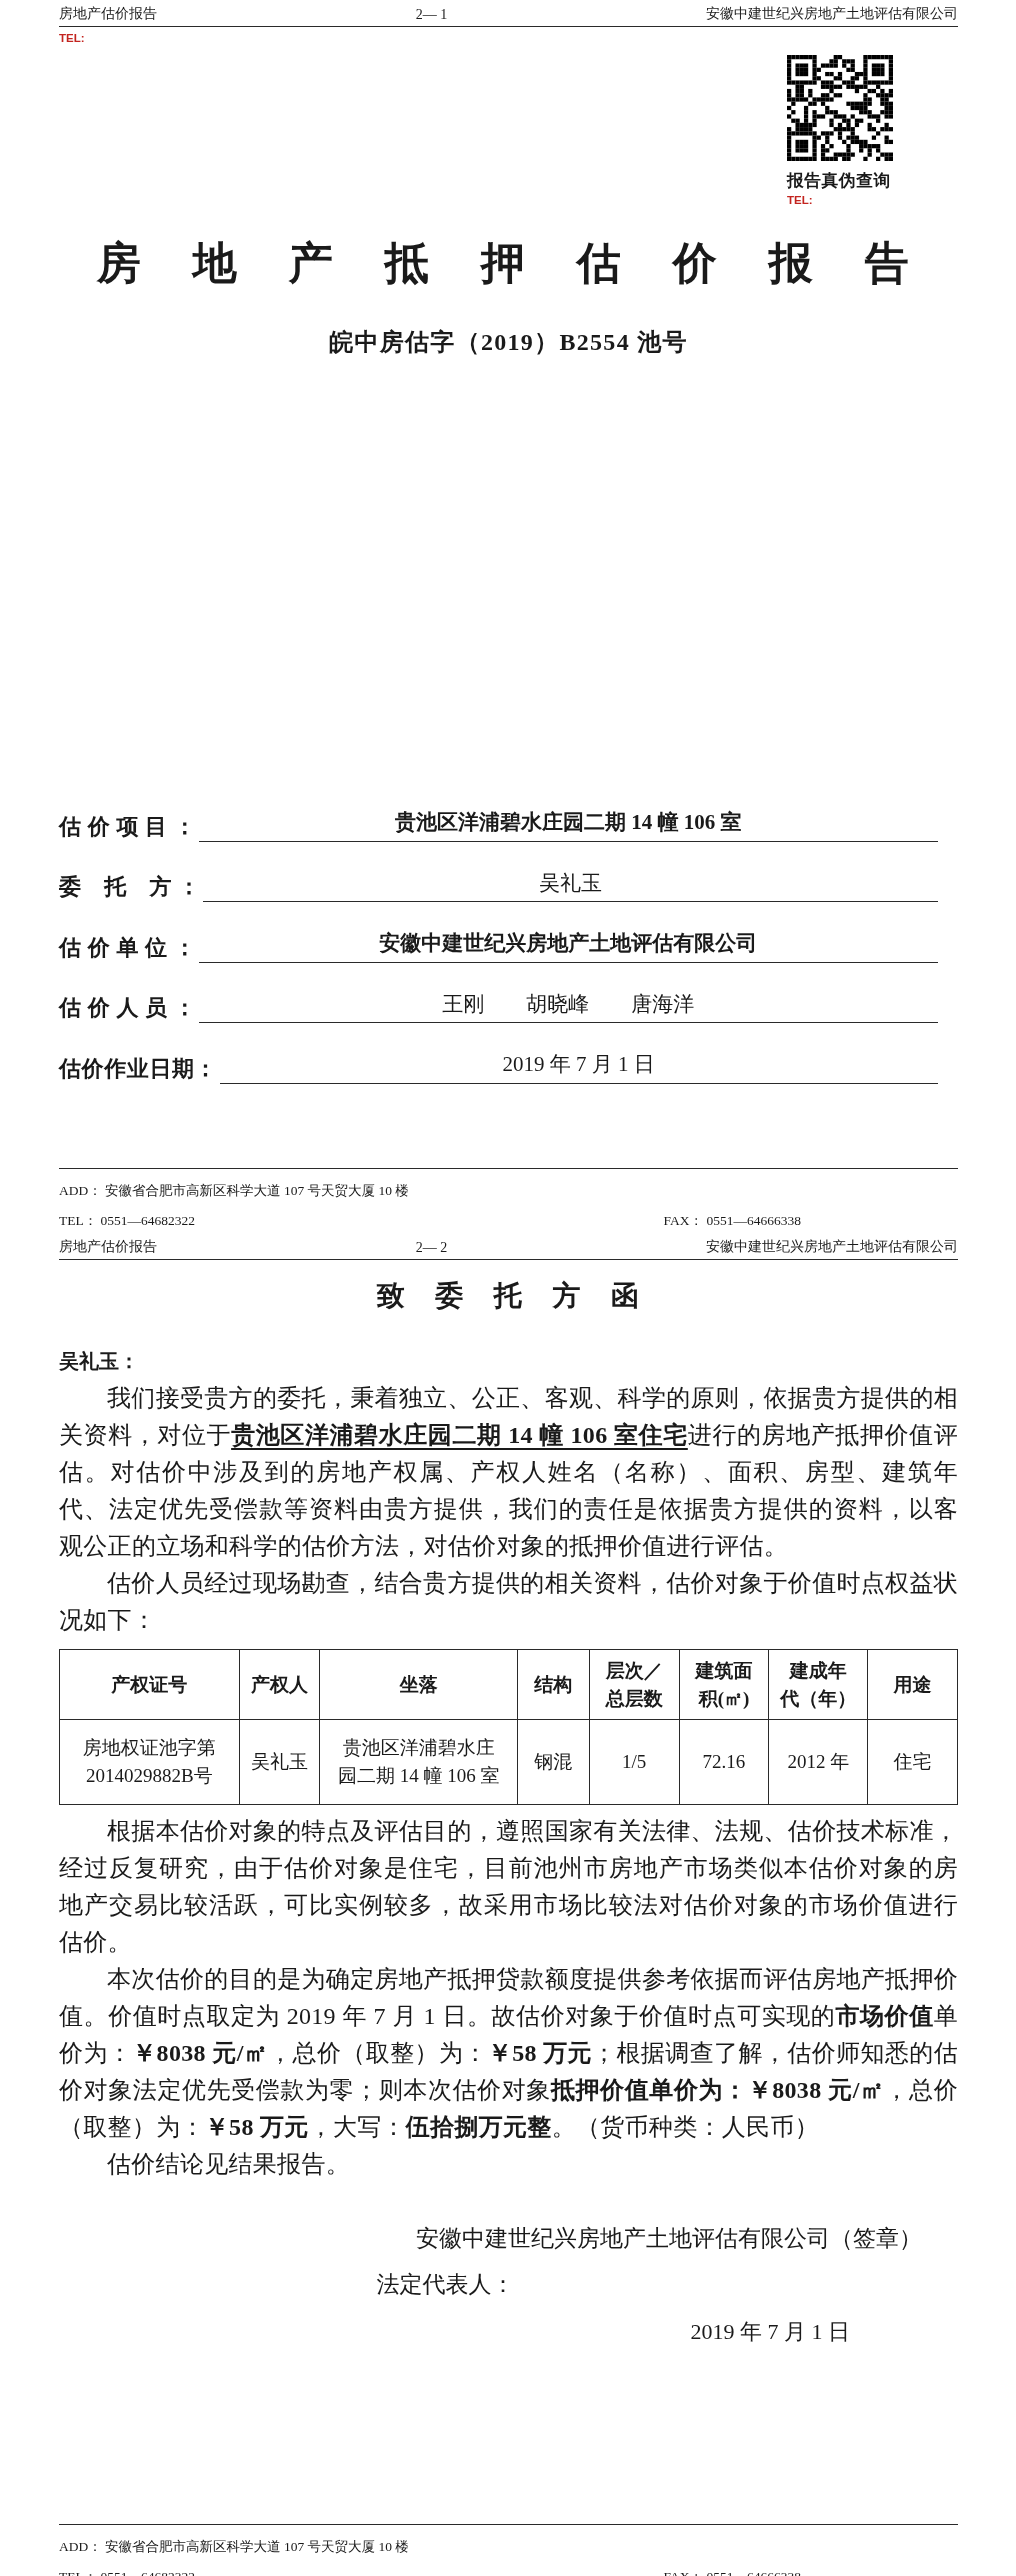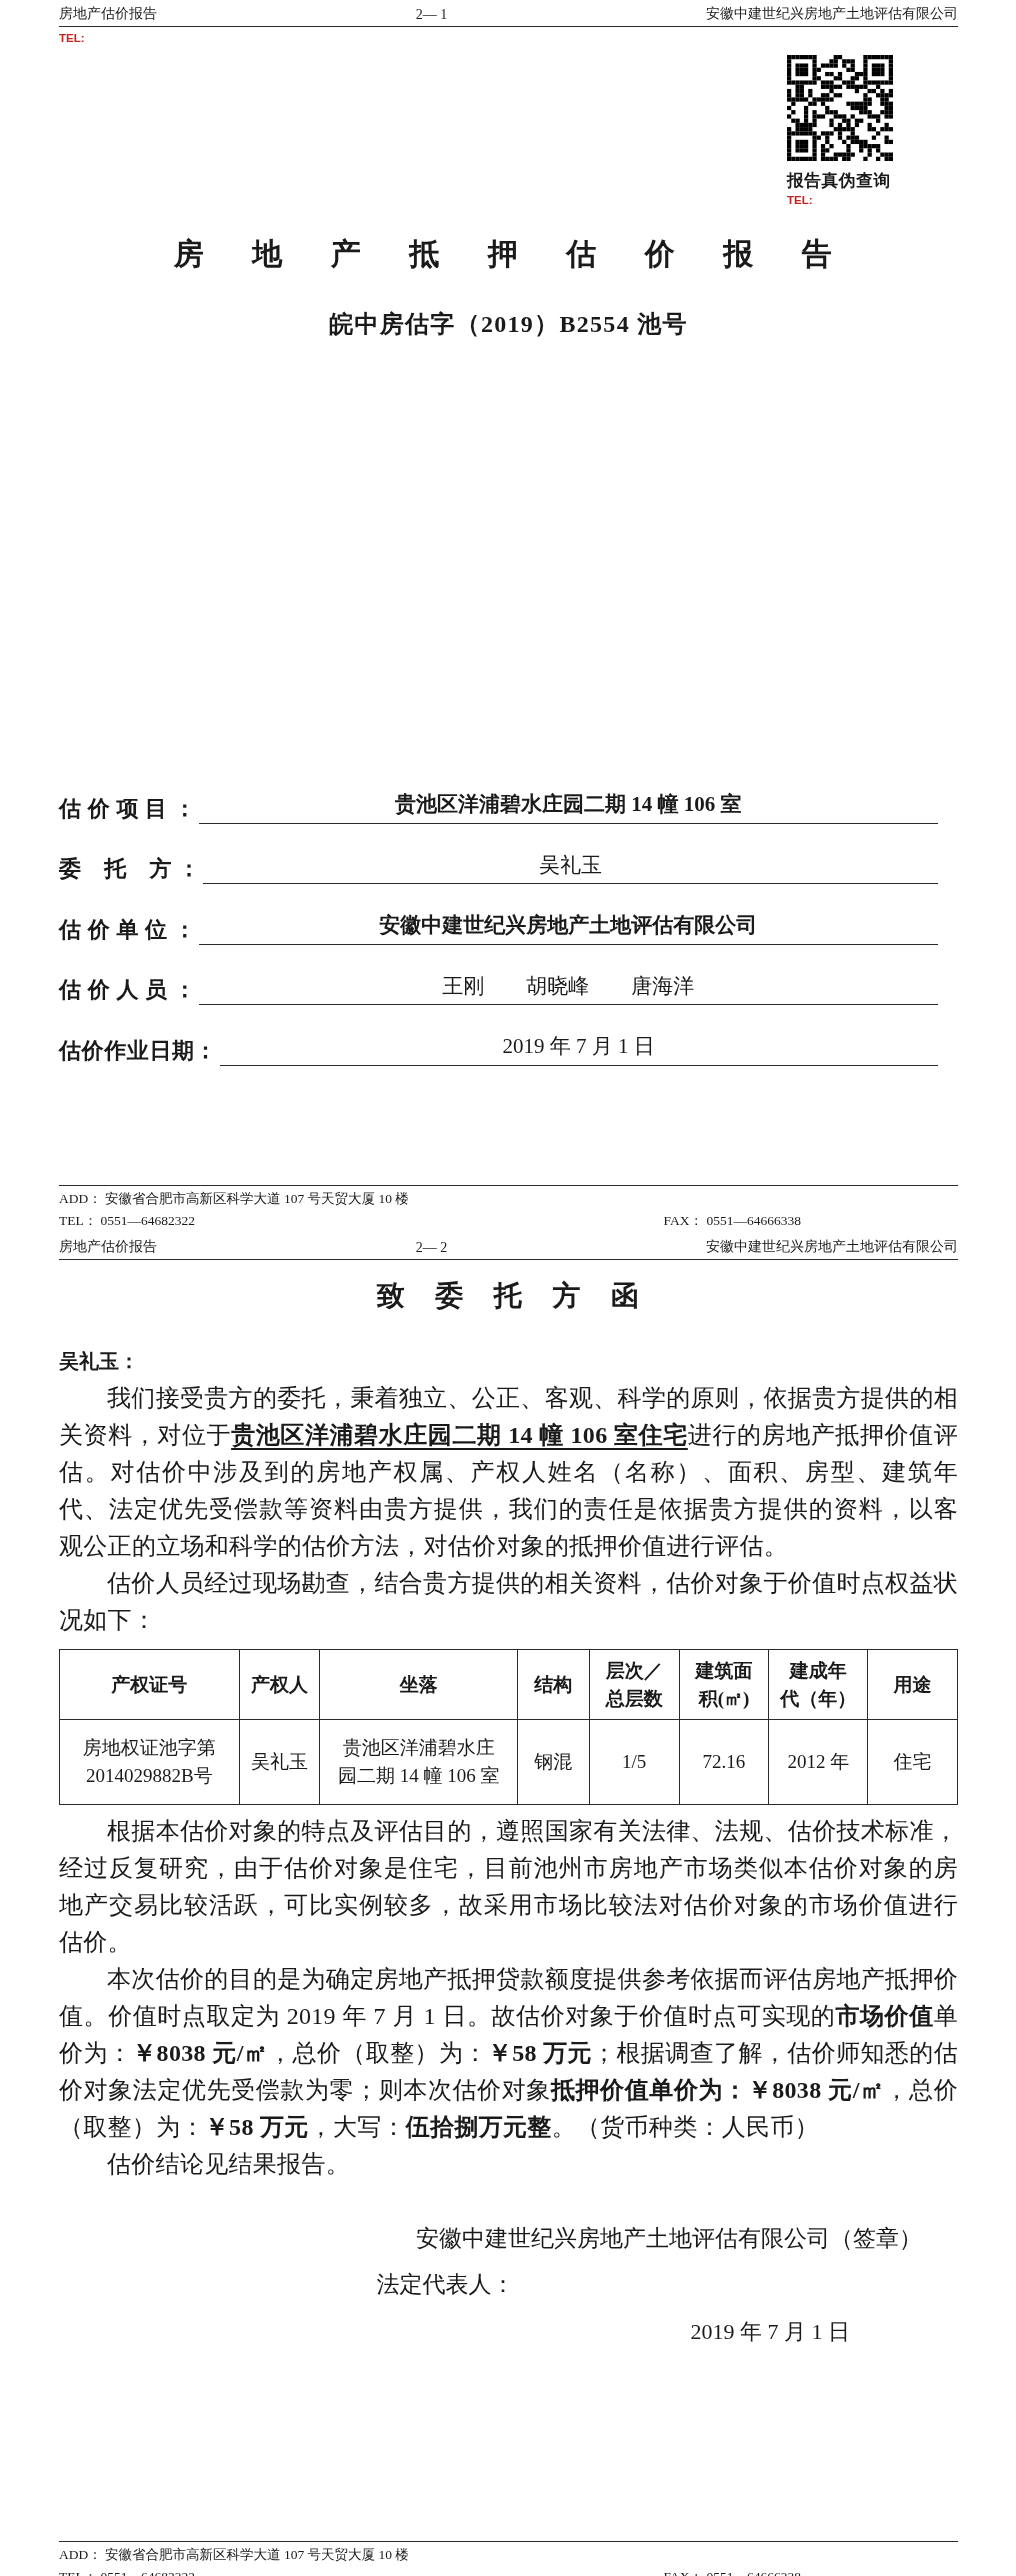--- a/index.html
+++ b/index.html
@@ -17,36 +17,36 @@
     padding-top:5.1px;padding-bottom:3.2px;border-bottom:1.3px solid #2a2a2a;font-size:14px;white-space:nowrap;gap:20px;
   }
   .tel-mark{color:#c3241f;font-size:11.5px;font-family:"Liberation Sans","DejaVu Sans",sans-serif;margin-top:5.1px;font-weight:bold;}
 
   .qr-block{position:absolute;top:55px;right:124px;width:106px;}
   .qr{width:106px;height:106px;background:#fff;}
   .qr svg{display:block;}
   .qr-caption{font-weight:bold;font-size:16.7px;margin-top:7.7px;letter-spacing:0.6px;white-space:nowrap;}
   .qr-tel{margin-top:2.6px;}
 
-  .report-title{margin:190px 0 0 0;font-size:30px;font-weight:bold;text-align:center;letter-spacing:11.5px;word-spacing:18px;white-space:nowrap;}
+  .report-title{margin:190px 0 0 0;font-size:44px;font-weight:bold;text-align:center;letter-spacing:11.5px;word-spacing:18px;white-space:nowrap;}
   .doc-no{margin-top:33px;font-size:24px;font-weight:bold;text-align:center;letter-spacing:1.3px;}
 
   .fields{margin-top:450px;}
   .field-row{display:flex;align-items:flex-end;margin-bottom:27px;}
   .field-label{font-size:22px;font-weight:bold;white-space:pre;letter-spacing:0.6px;}
   .field-value{
     flex:1;margin:0 20.5px 0 2.6px;border-bottom:1.3px solid #2a2a2a;text-align:center;
     font-size:21px;padding-bottom:4.5px;white-space:pre;
   }
   .field-value.bold{font-weight:bold;}
 
-  .running-footer{position:absolute;left:59px;right:59px;border-top:1.3px solid #2a2a2a;padding-top:4px;font-size:13.5px;background:#fff;}
+  .running-footer{position:absolute;left:59px;right:59px;border-top:1.3px solid #2a2a2a;padding-top:13px;font-size:13.5px;background:#fff;}
   .footer-p1{bottom:2.6px;}
   .footer-p2{bottom:-10.3px;}
-  .footer-line2{display:flex;margin-top:4px;}
+  .footer-line2{display:flex;margin-top:12px;}
   .footer-fax{margin-left:auto;margin-right:157px;}
 
   .letter-title{margin:16.7px 0 0 0;font-size:28px;font-weight:bold;text-align:center;letter-spacing:1.3px;}
   .salutation{margin:28px 0 0 0;font-size:20px;font-weight:bold;line-height:37px;}
   .body-par{margin:0;font-size:24px;line-height:37px;text-align:justify;text-indent:2em;letter-spacing:0.3px;}
   .bold{font-weight:bold;}
   .underline{text-decoration:underline;text-underline-offset:4.5px;}
 
   .rights-table{width:100%;border-collapse:collapse;margin:10.3px 0 7.7px 0;table-layout:fixed;}
   .rights-table th,.rights-table td{

